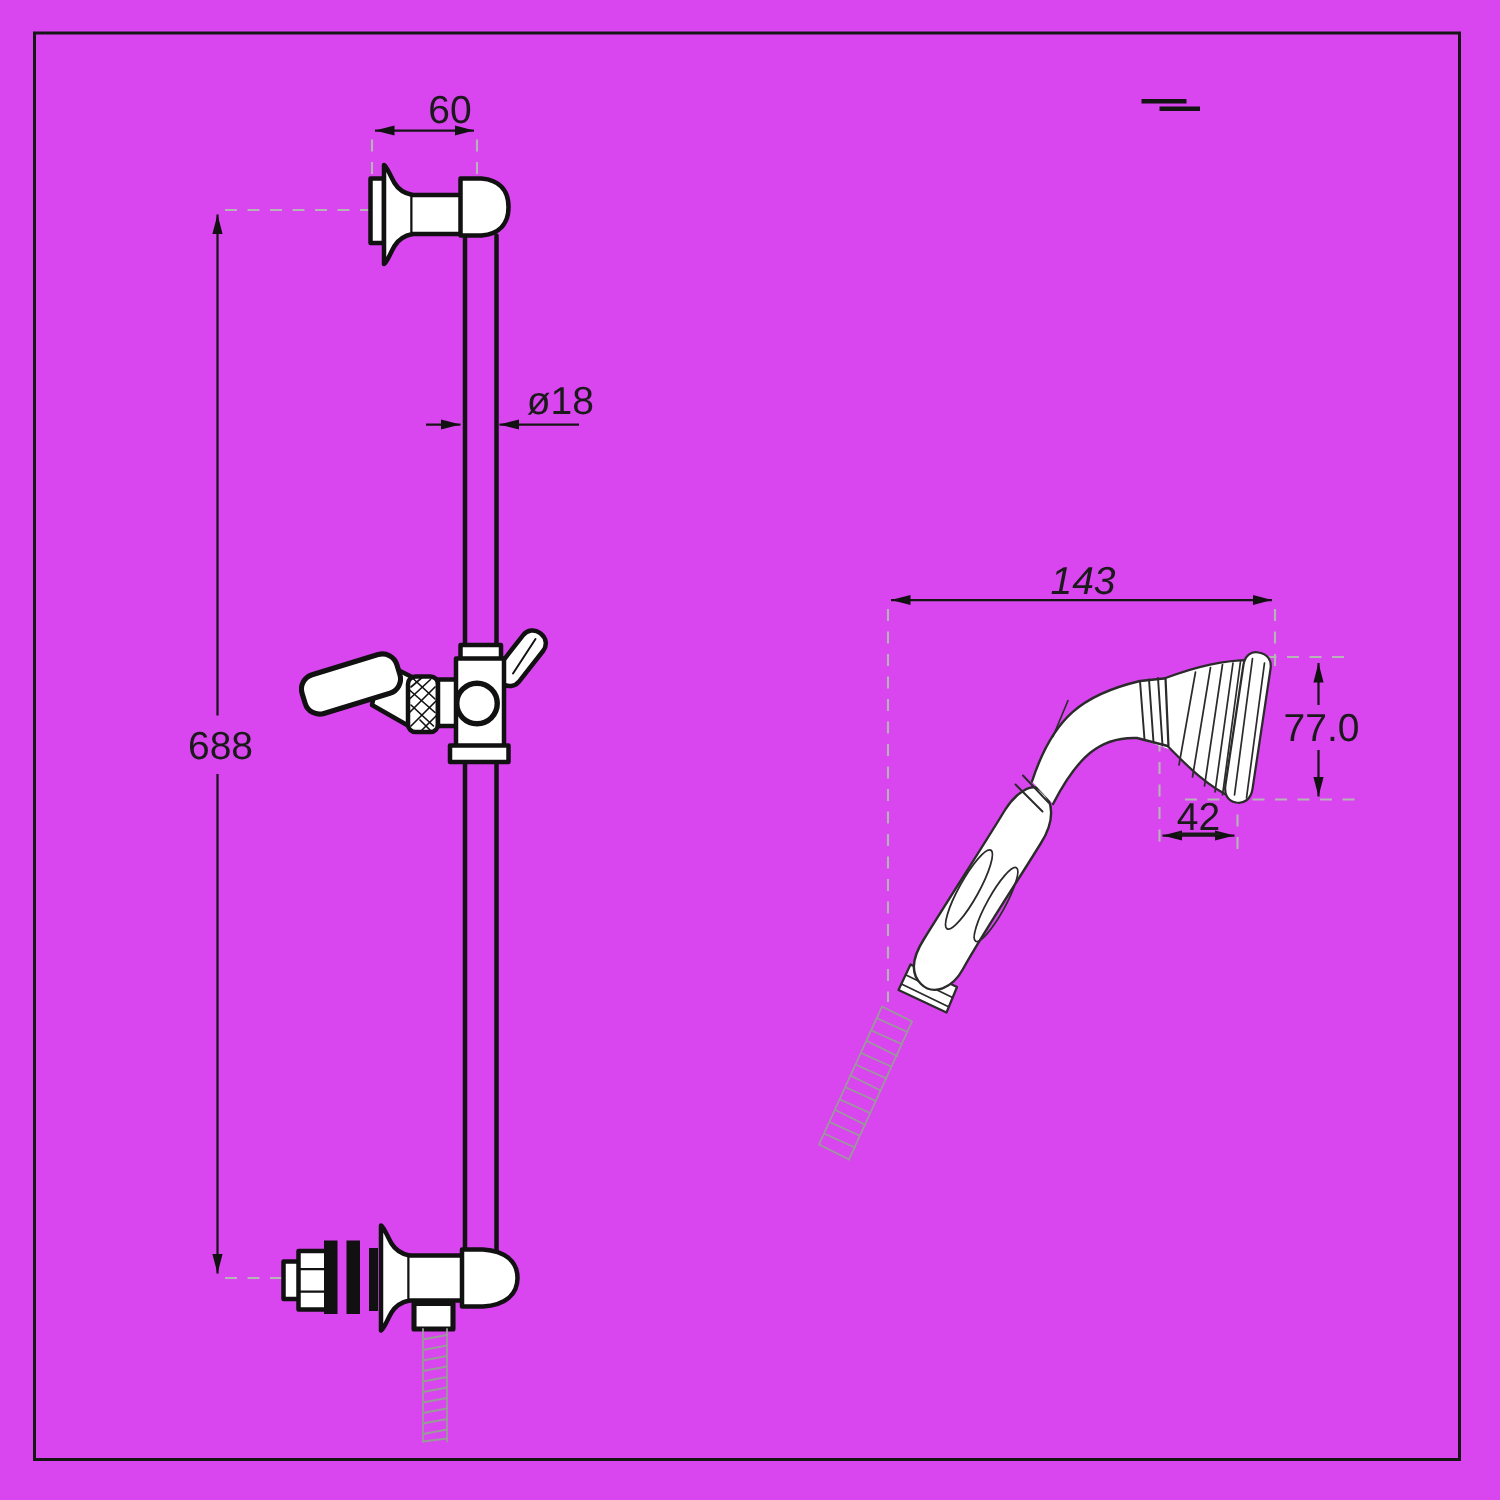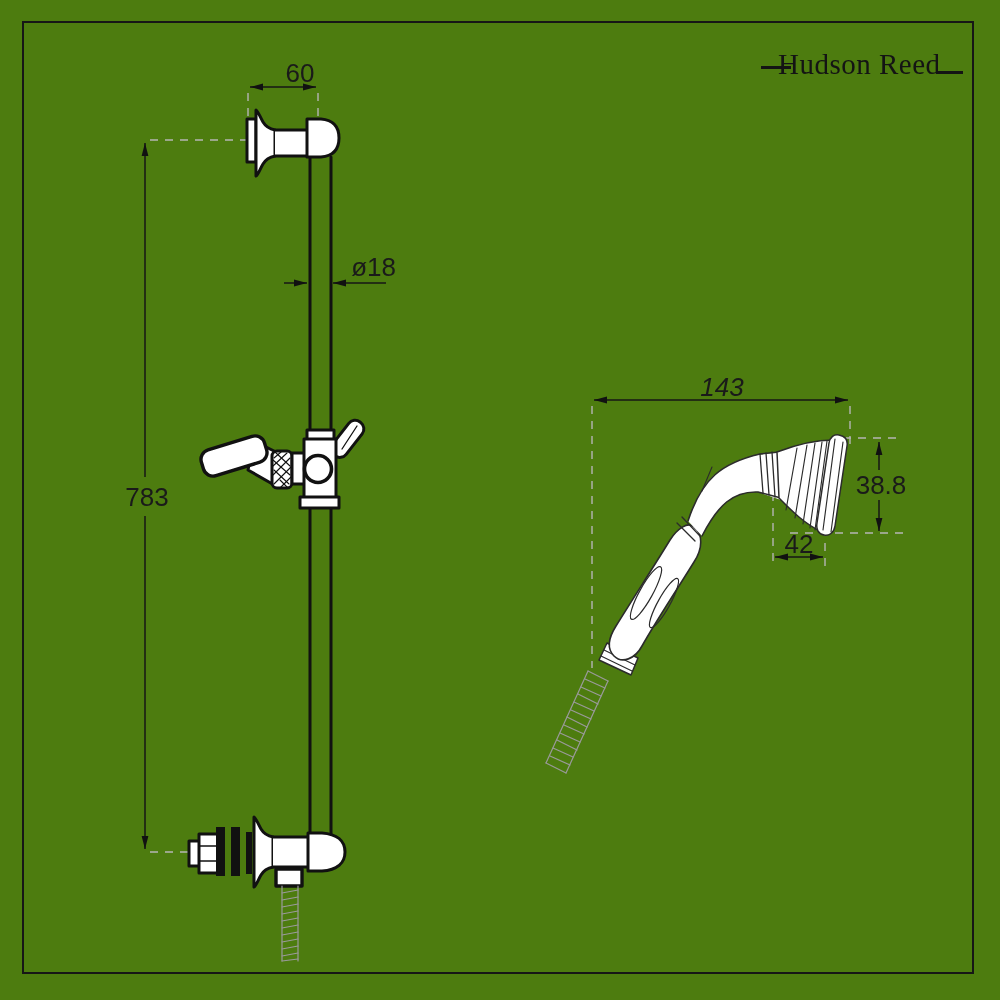--- a/index.html
+++ b/index.html
@@ -1,16 +1,16 @@
 <!DOCTYPE html>
 <html><head>
 <meta charset="utf-8">
 <style>
   html,body{margin:0;padding:0;background:#fff;}
-  #stage{position:relative;width:1000px;height:1000px;background:#4d7c0f;overflow:hidden;
+  #stage{position:relative;width:1000px;height:1000px;background:#d946ef;overflow:hidden;
          font-family:"Liberation Sans",sans-serif;}
   #frame{position:absolute;left:22px;top:21px;width:952px;height:953px;
          border:2px solid #161616;box-sizing:border-box;}
   svg{position:absolute;left:0;top:0;}
   .label{position:absolute;font:26px/1.05 "Liberation Sans",sans-serif;color:#1a1a1a;
          text-align:center;white-space:nowrap;}
   #logo{position:absolute;left:761px;top:50px;display:flex;align-items:flex-start;}
   #logo .brand-text{font:29px/1 "Liberation Serif",serif;color:#141414;letter-spacing:.5px;}
   #logo .dash-left{width:30px;height:3px;background:#141414;margin-top:16px;margin-right:-13px;}
   #logo .dash-right{width:27px;height:3px;background:#141414;margin-top:21px;margin-left:-5px;}
@@ -137,24 +137,23 @@
         <path d="M777,452 C798,444 818,440 833,440 L822,532 C804,524 789,508 779,498 Z" fill="#fff"></path>
         <path d="M797,448 L786,510 M807,445 L795,518 M815,443 L803,524 M822,442 L810,528 M827,441 L815,530" stroke-width="1.15"></path>
         <path d="M839,435 C845,436 848,440 847,446 L835,526 C834,533 829,536 824,535 C818,534 816,529 817,523 L829,443 C830,437 834,434 839,435 Z" fill="#fff"></path>
         <path d="M835,439 L823,530 M843,442 L831,532" stroke-width="1.15"></path>
       </g>
     </g>
   </svg>
 
   <div class="label" style="left:272px;top:60px;width:56px;">60</div>
   <div class="label" style="left:336px;top:254px;width:60px;text-align:right;">ø18</div>
-  <div class="label" style="left:119px;top:484px;width:56px;">783</div>
+  <div class="label" style="left:119px;top:484px;width:56px;">688</div>
   <div class="label" style="left:694px;top:374px;width:56px;font-style:italic;">143</div>
-  <div class="label" style="left:845px;top:472px;width:72px;">38.8</div>
-  <div class="label" style="left:773px;top:531px;width:52px;">42</div>
+  <div class="label" style="left:845px;top:472px;width:72px;">77.0</div>
+  <div class="label" style="left:773px;top:531px;width:52px;text-decoration:underline;">42</div>
 
   <div id="logo">
     <span class="dash-left"></span>
-    <span class="brand-text">Hudson Reed</span>
     <span class="dash-right"></span>
   </div>
 
 </div>
 
 </body></html>

